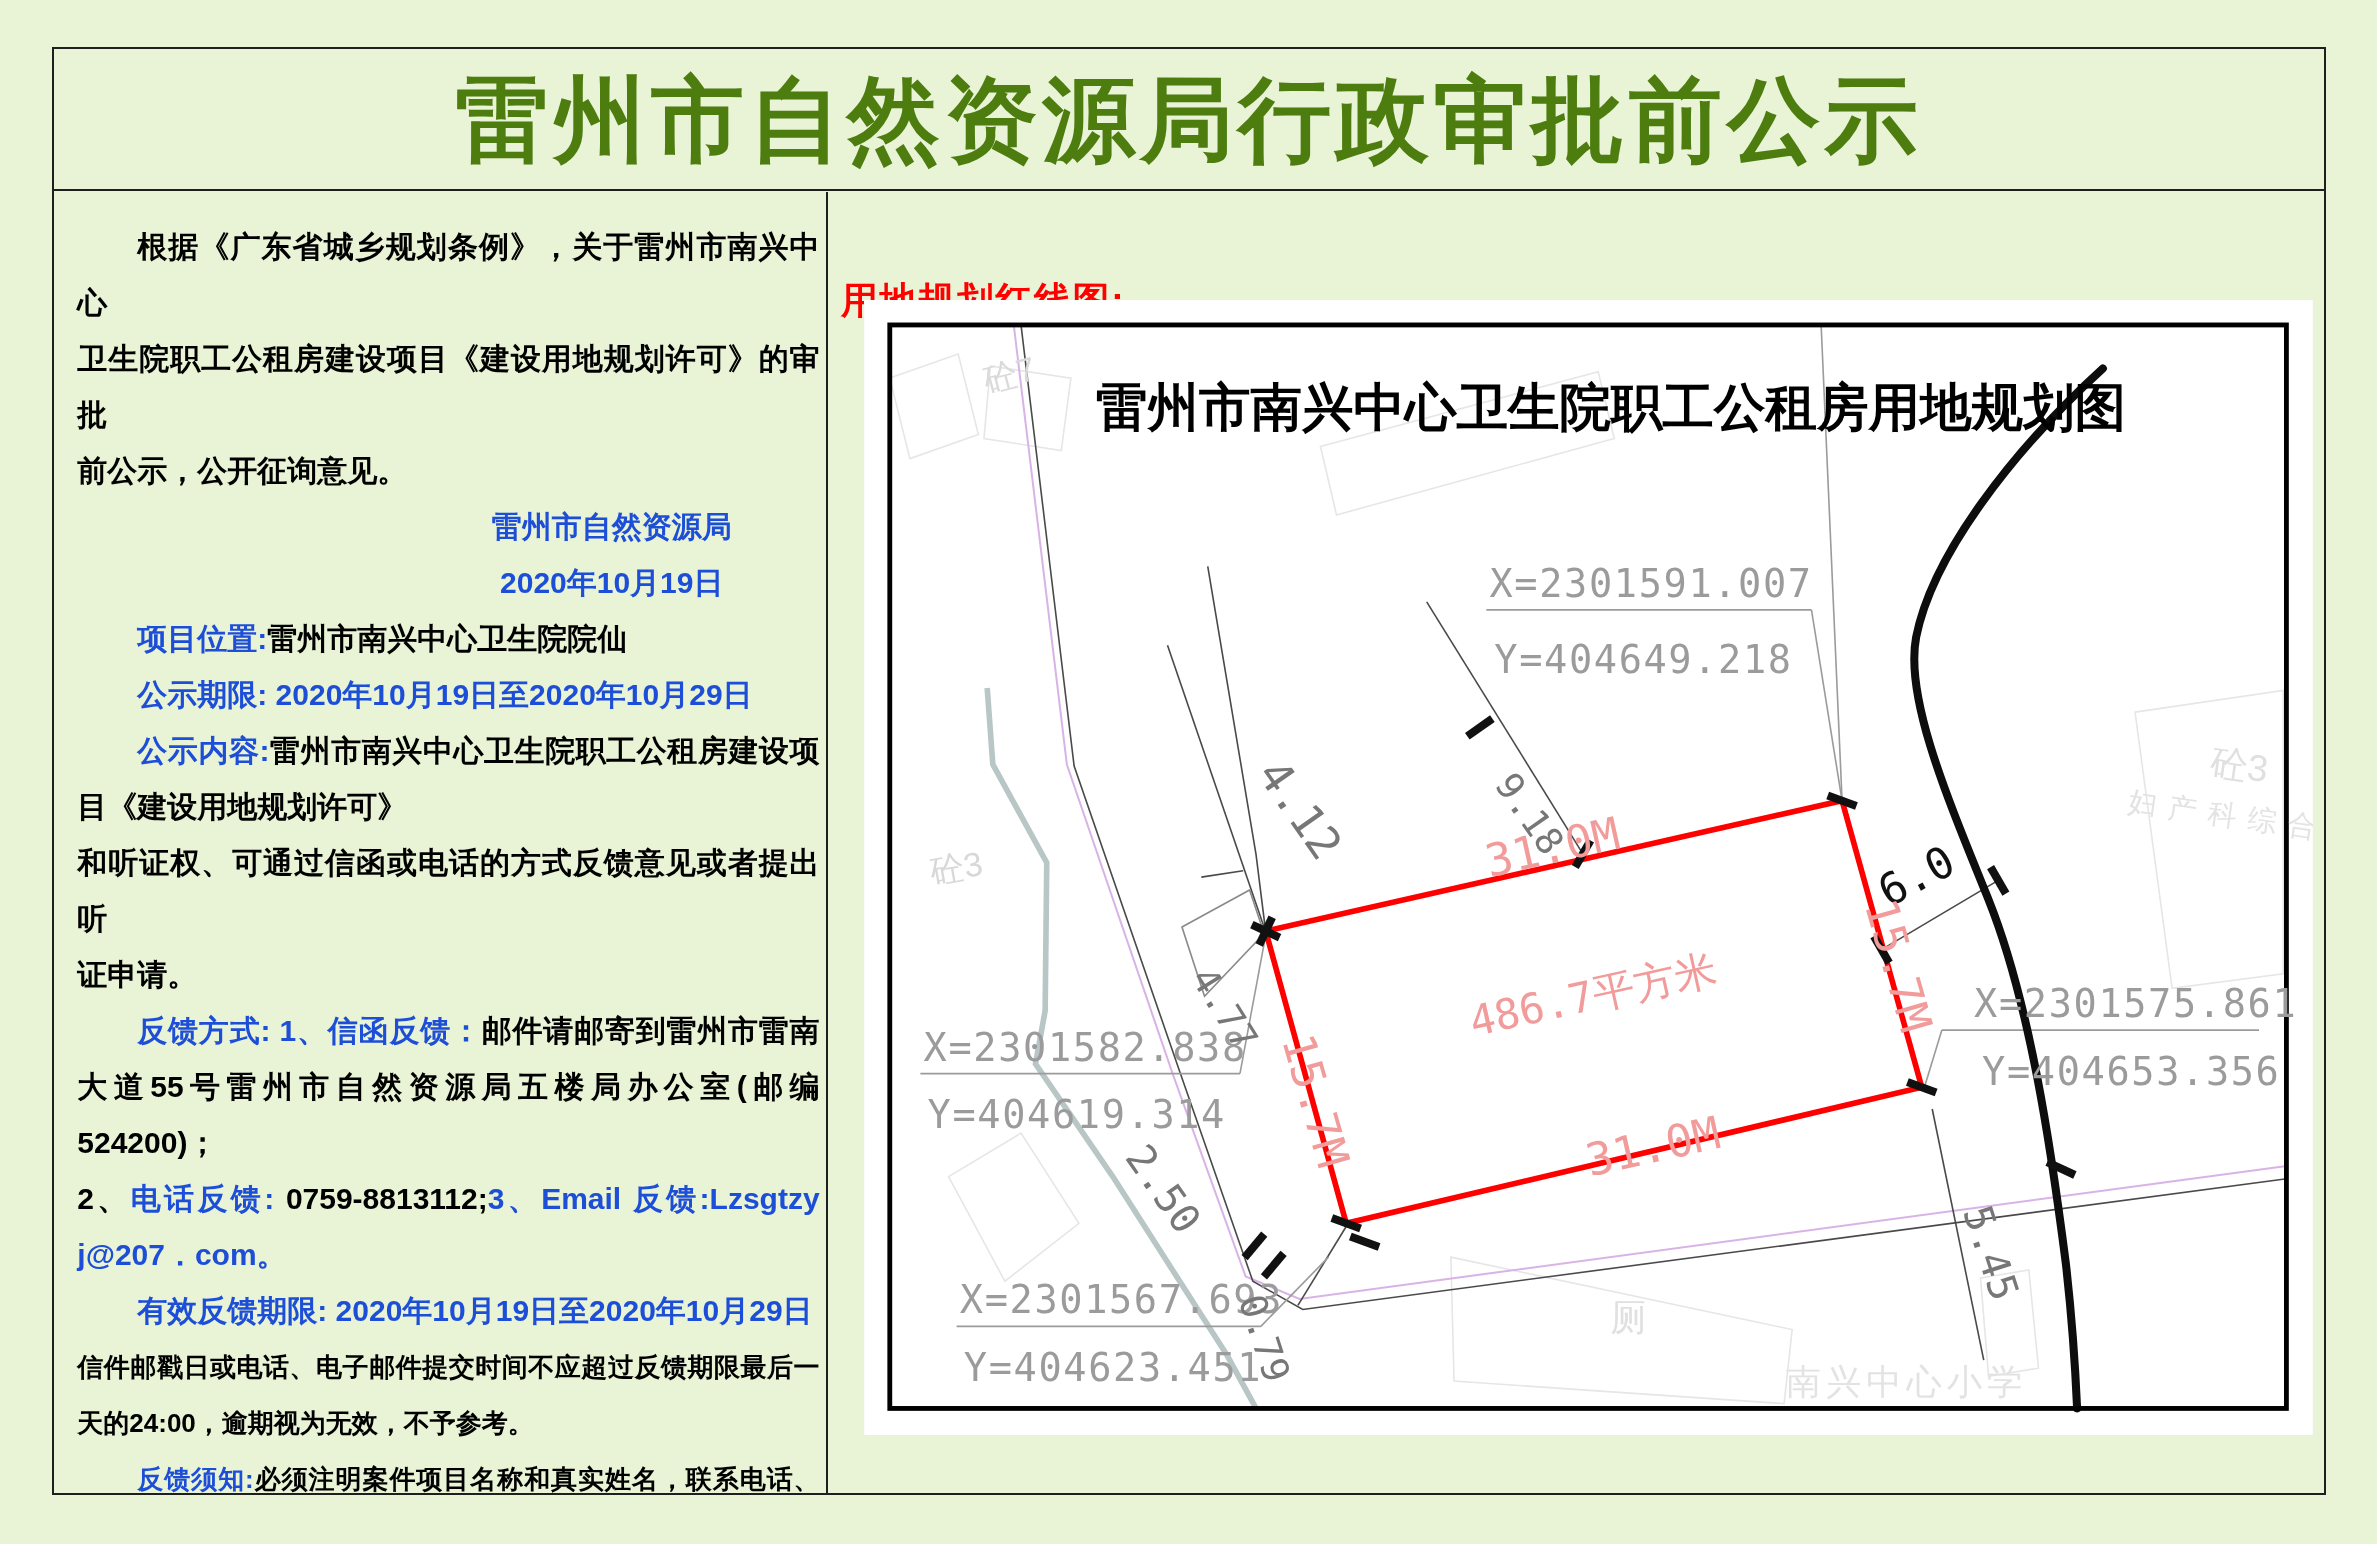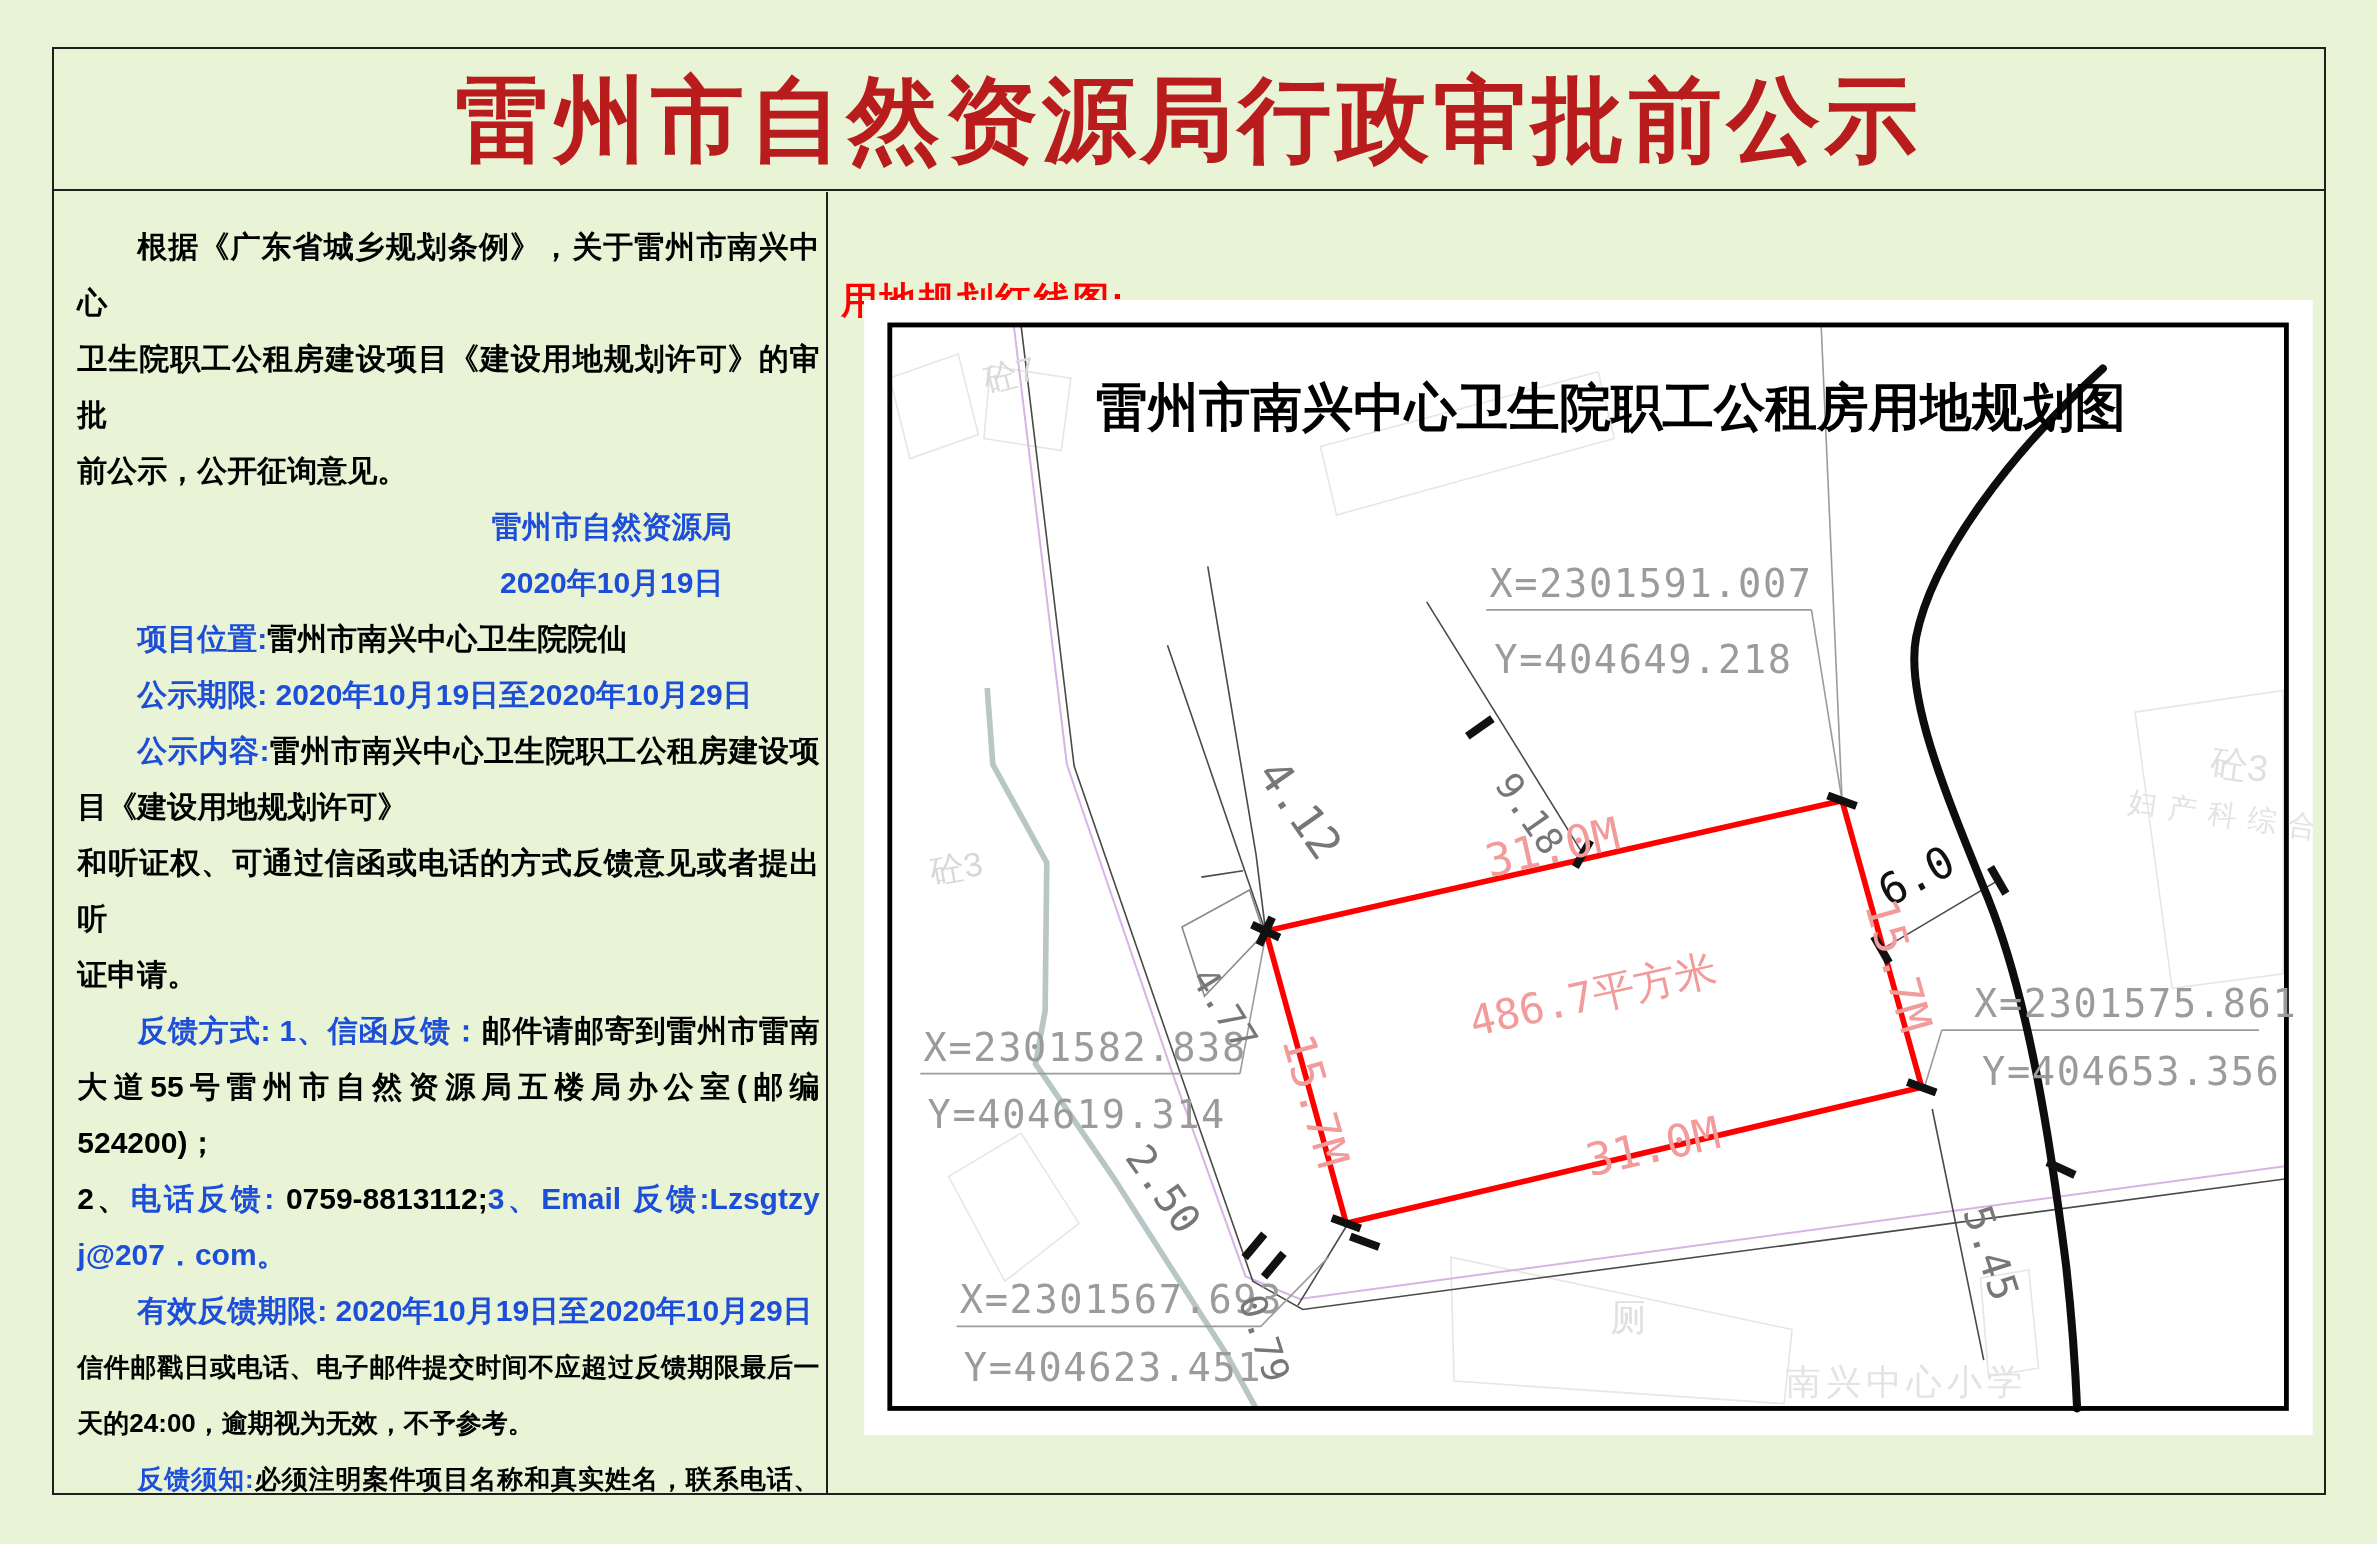--- a/index.html
+++ b/index.html
@@ -1,21 +1,21 @@
 <!DOCTYPE html>
 <html style="font-size:13px"><head>
 <meta charset="utf-8">
 <style>
   html,body{margin:0;padding:0;}
   .page{position:relative;width:2377px;height:1545px;background:#e9f3d5;overflow:hidden;
         font-family:"Liberation Sans","DejaVu Sans",sans-serif;}
   .frame{position:absolute;left:52px;top:47px;width:2270px;height:1444px;border:2.4px solid #1f1f1f;background:#e9f3d5;}
   .title-row{position:absolute;left:0;top:0;width:100%;height:140px;border-bottom:2.4px solid #1f1f1f;}
   .title-row h1{margin:0;width:100%;height:140px;line-height:143px;text-align:center;
-        font-size:93px;font-weight:900;color:#b91c1c;letter-spacing:4.8px;}
+        font-size:93px;font-weight:900;color:#4d7c0f;letter-spacing:4.8px;}
   .left-panel{position:absolute;left:0;top:143px;width:760px;height:1302px;border-right:2.4px solid #1f1f1f;padding-left:12px;}
   #notice{padding:27px 6.4px 0 11.3px;}
   .ln{font-size:30px;line-height:56px;font-weight:bold;color:#000;white-space:nowrap;text-align:justify;}
   .ln.jl{text-align:justify;text-align-last:justify;white-space:normal;}
   .ln.ind{text-indent:60px;}
   .ln.sm{font-size:26px;}
   .ln.org{padding-left:44%;text-align:center;white-space:normal;}
   .r{color:#1d4ed8;}
   .k{color:#000;}
   .map-heading{position:absolute;left:787px;top:187px;font-size:37px;font-weight:bold;color:#fe0000;letter-spacing:1.6px;margin-top:40px;}

